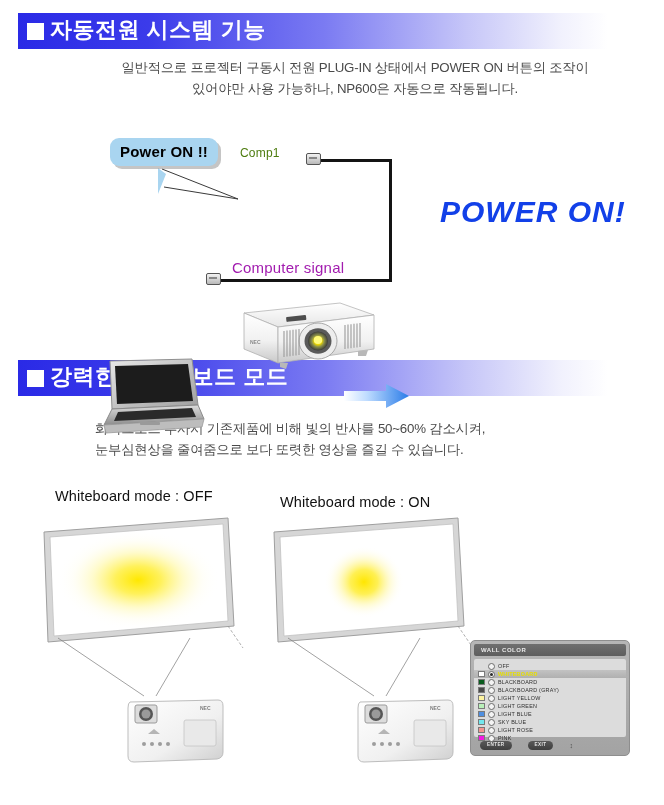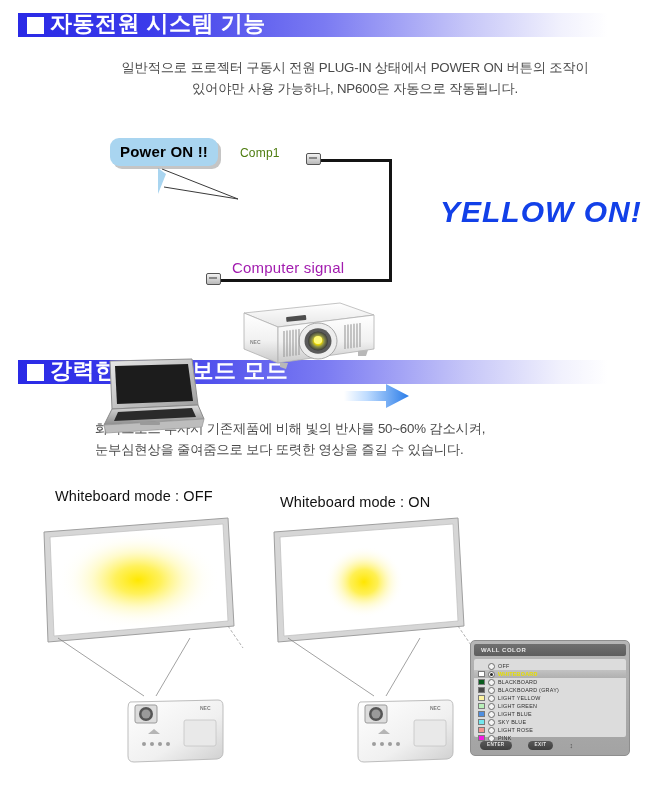--- a/index.html
+++ b/index.html
@@ -14,21 +14,21 @@
     overflow: hidden;
     font-family: "Liberation Sans", "DejaVu Sans", sans-serif;
     color: #3c3c3c;
   }
 
   
   .section-header {
     position: absolute;
     left: 18px;
     width: 590px;
-    height: 24px;
+    height: 36px;
     background: linear-gradient(to right, #2a2ae6 0%, #3b3bea 22%, #7b7bf2 52%, #c6c6f8 76%, #f1f1fd 92%, #ffffff 100%);
     display: flex;
     align-items: center;
     padding-left: 9px;
     box-sizing: border-box;
     text-align: right;
   }
   .section-header .sq {
     width: 17px;
     height: 17px;
@@ -390,21 +390,21 @@
 
 <div class="bubble">Power ON !!</div>
 <div class="bubble-tail"></div>
 <svg style="position:absolute;left:160px;top:163px;width:90px;height:40px;z-index:5;">
   <line x1="2" y1="6" x2="78" y2="36" stroke="#3a3a3a" stroke-width="1"></line>
   <line x1="4" y1="24" x2="78" y2="36" stroke="#3a3a3a" stroke-width="1"></line>
 </svg>
 
 <div class="label-comp1">Comp1</div>
 <div class="label-signal">Computer signal</div>
-<div class="power-on-big">YELLOW  ON!</div>
+<div class="power-on-big">POWER  ON!</div>
 
 <div class="section-header" style="top:360px;">
   <div class="sq"></div>
   <div class="sec-title">강력한 화이트보드 모드</div>
 </div>
 
 <div class="body-text" style="left:95px; top:418px; width:520px;">화이트보드 투사시 기존제품에 비해 빛의 반사를 50~60% 감소시켜,
 눈부심현상을 줄여줌으로 보다 또렷한 영상을 즐길 수 있습니다.</div>
 
 <div id="fig-wb"></div>

